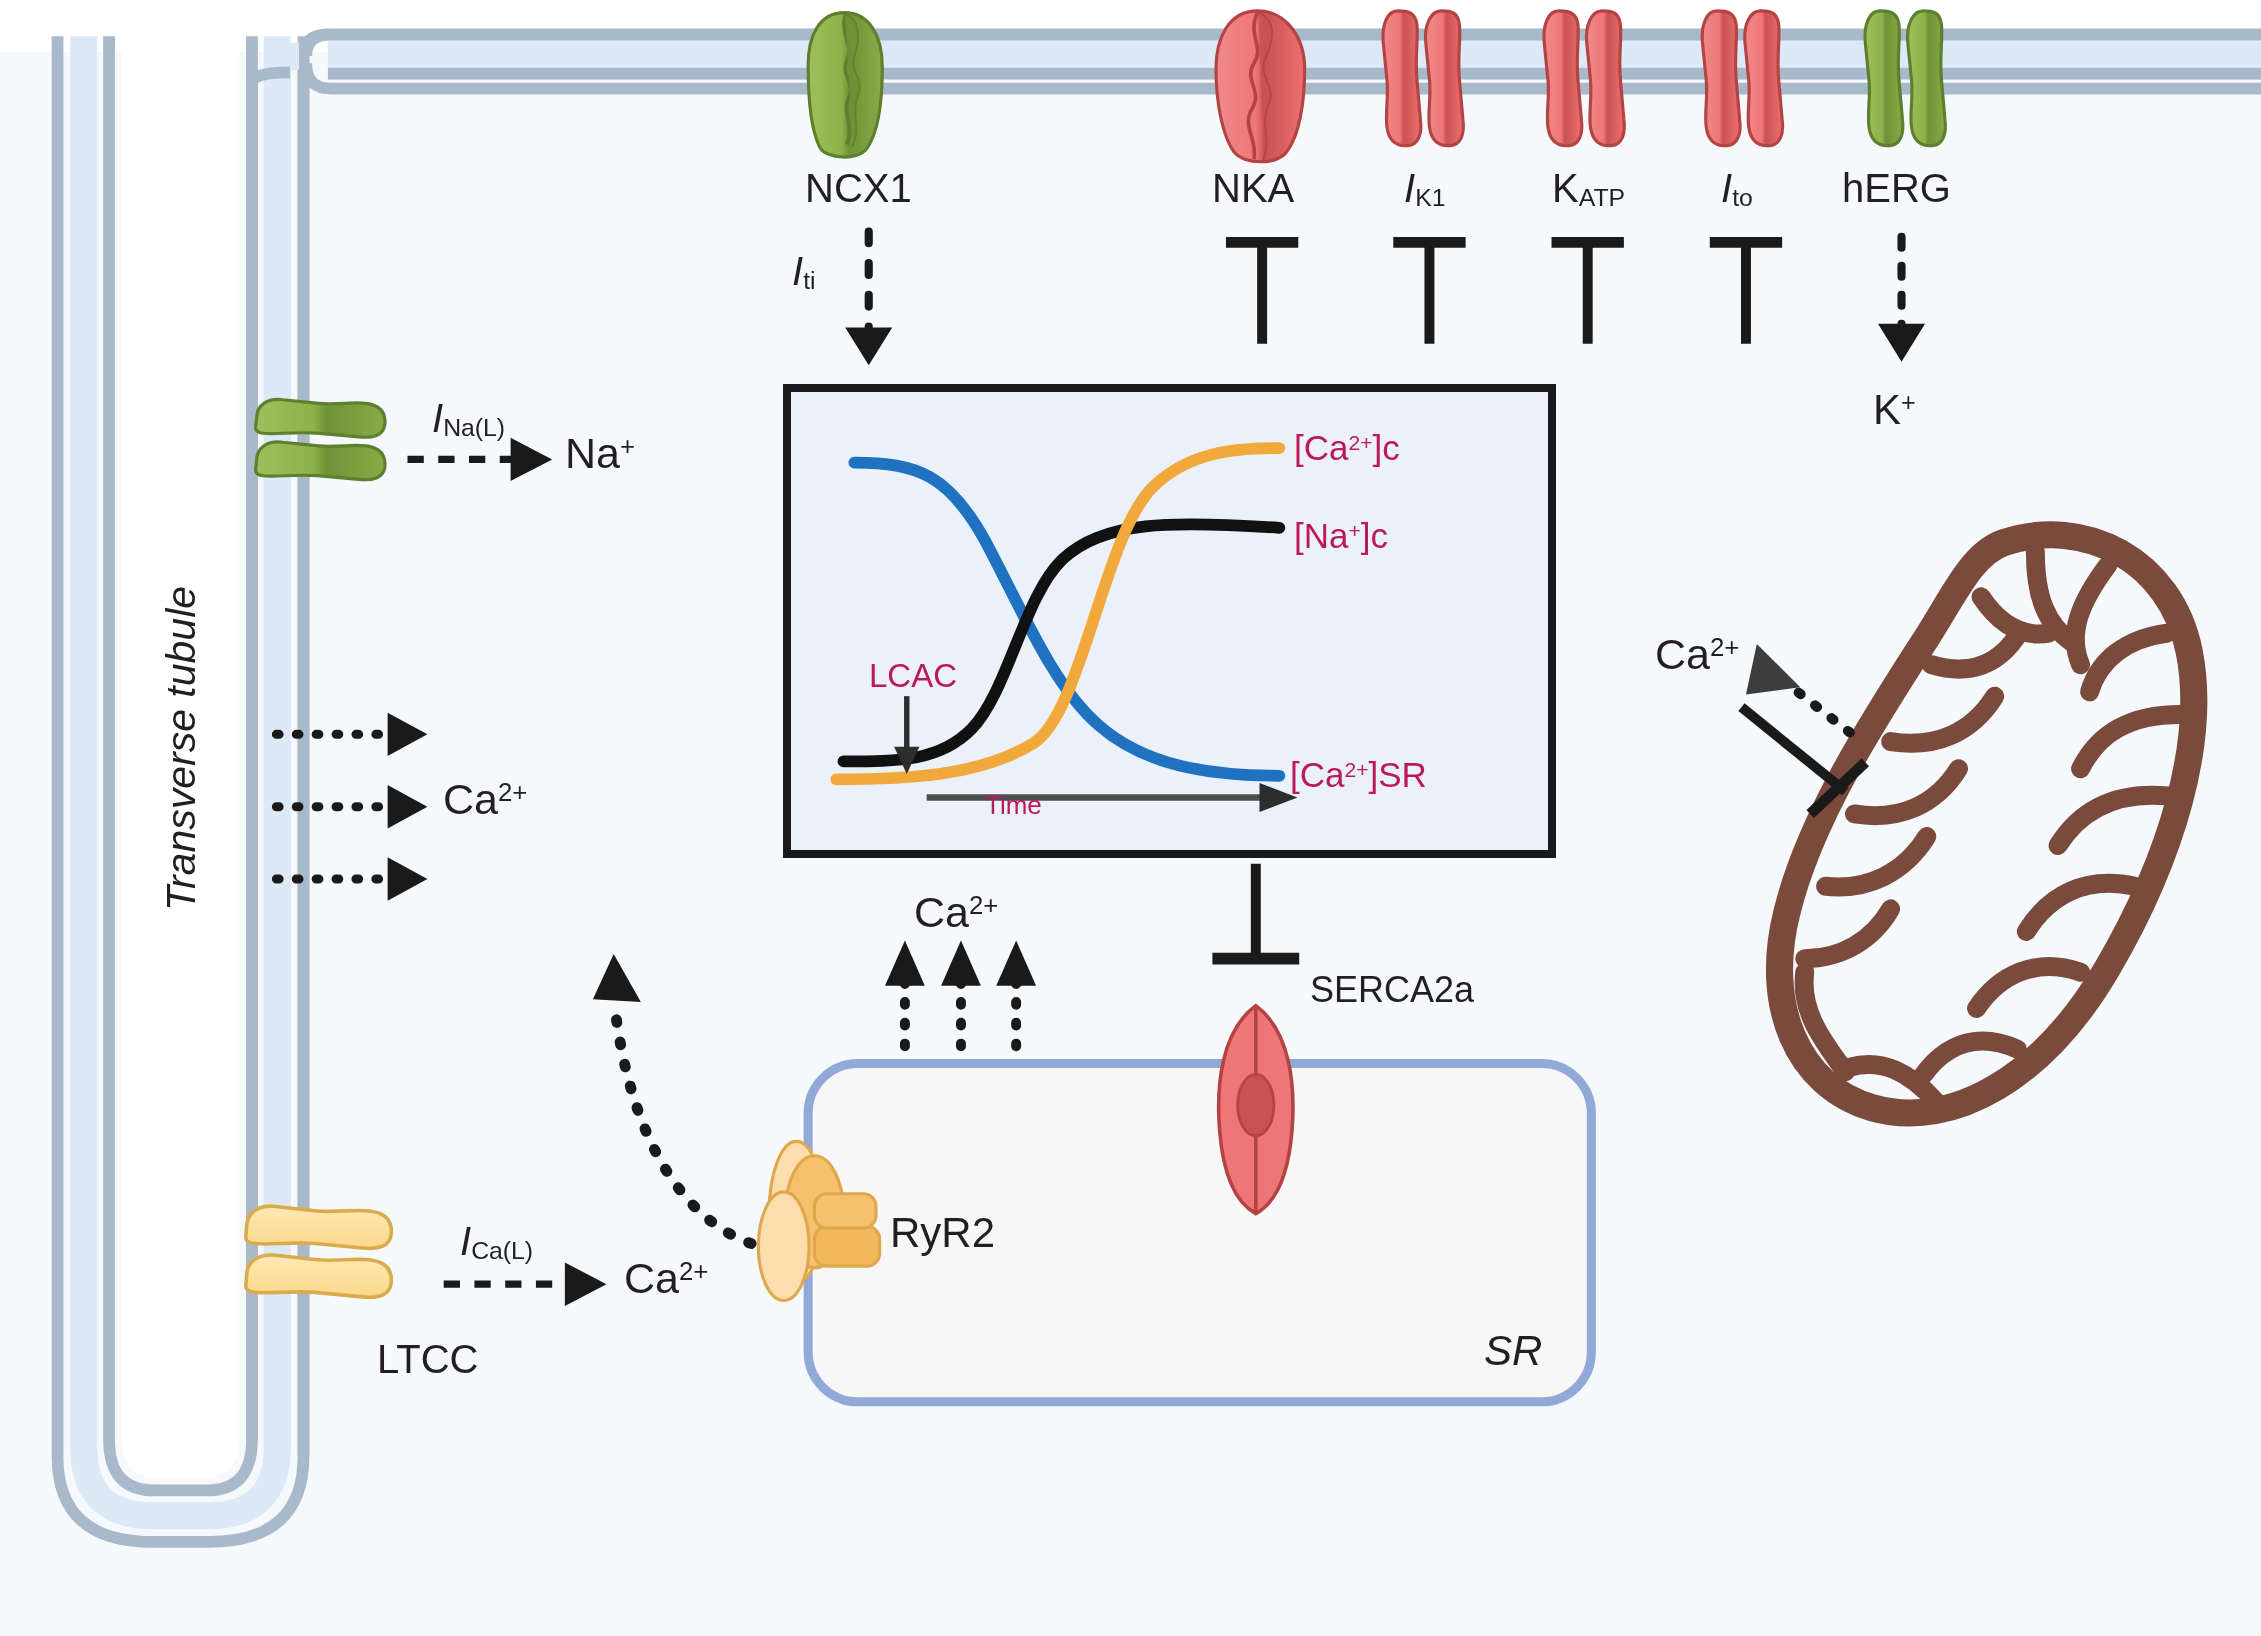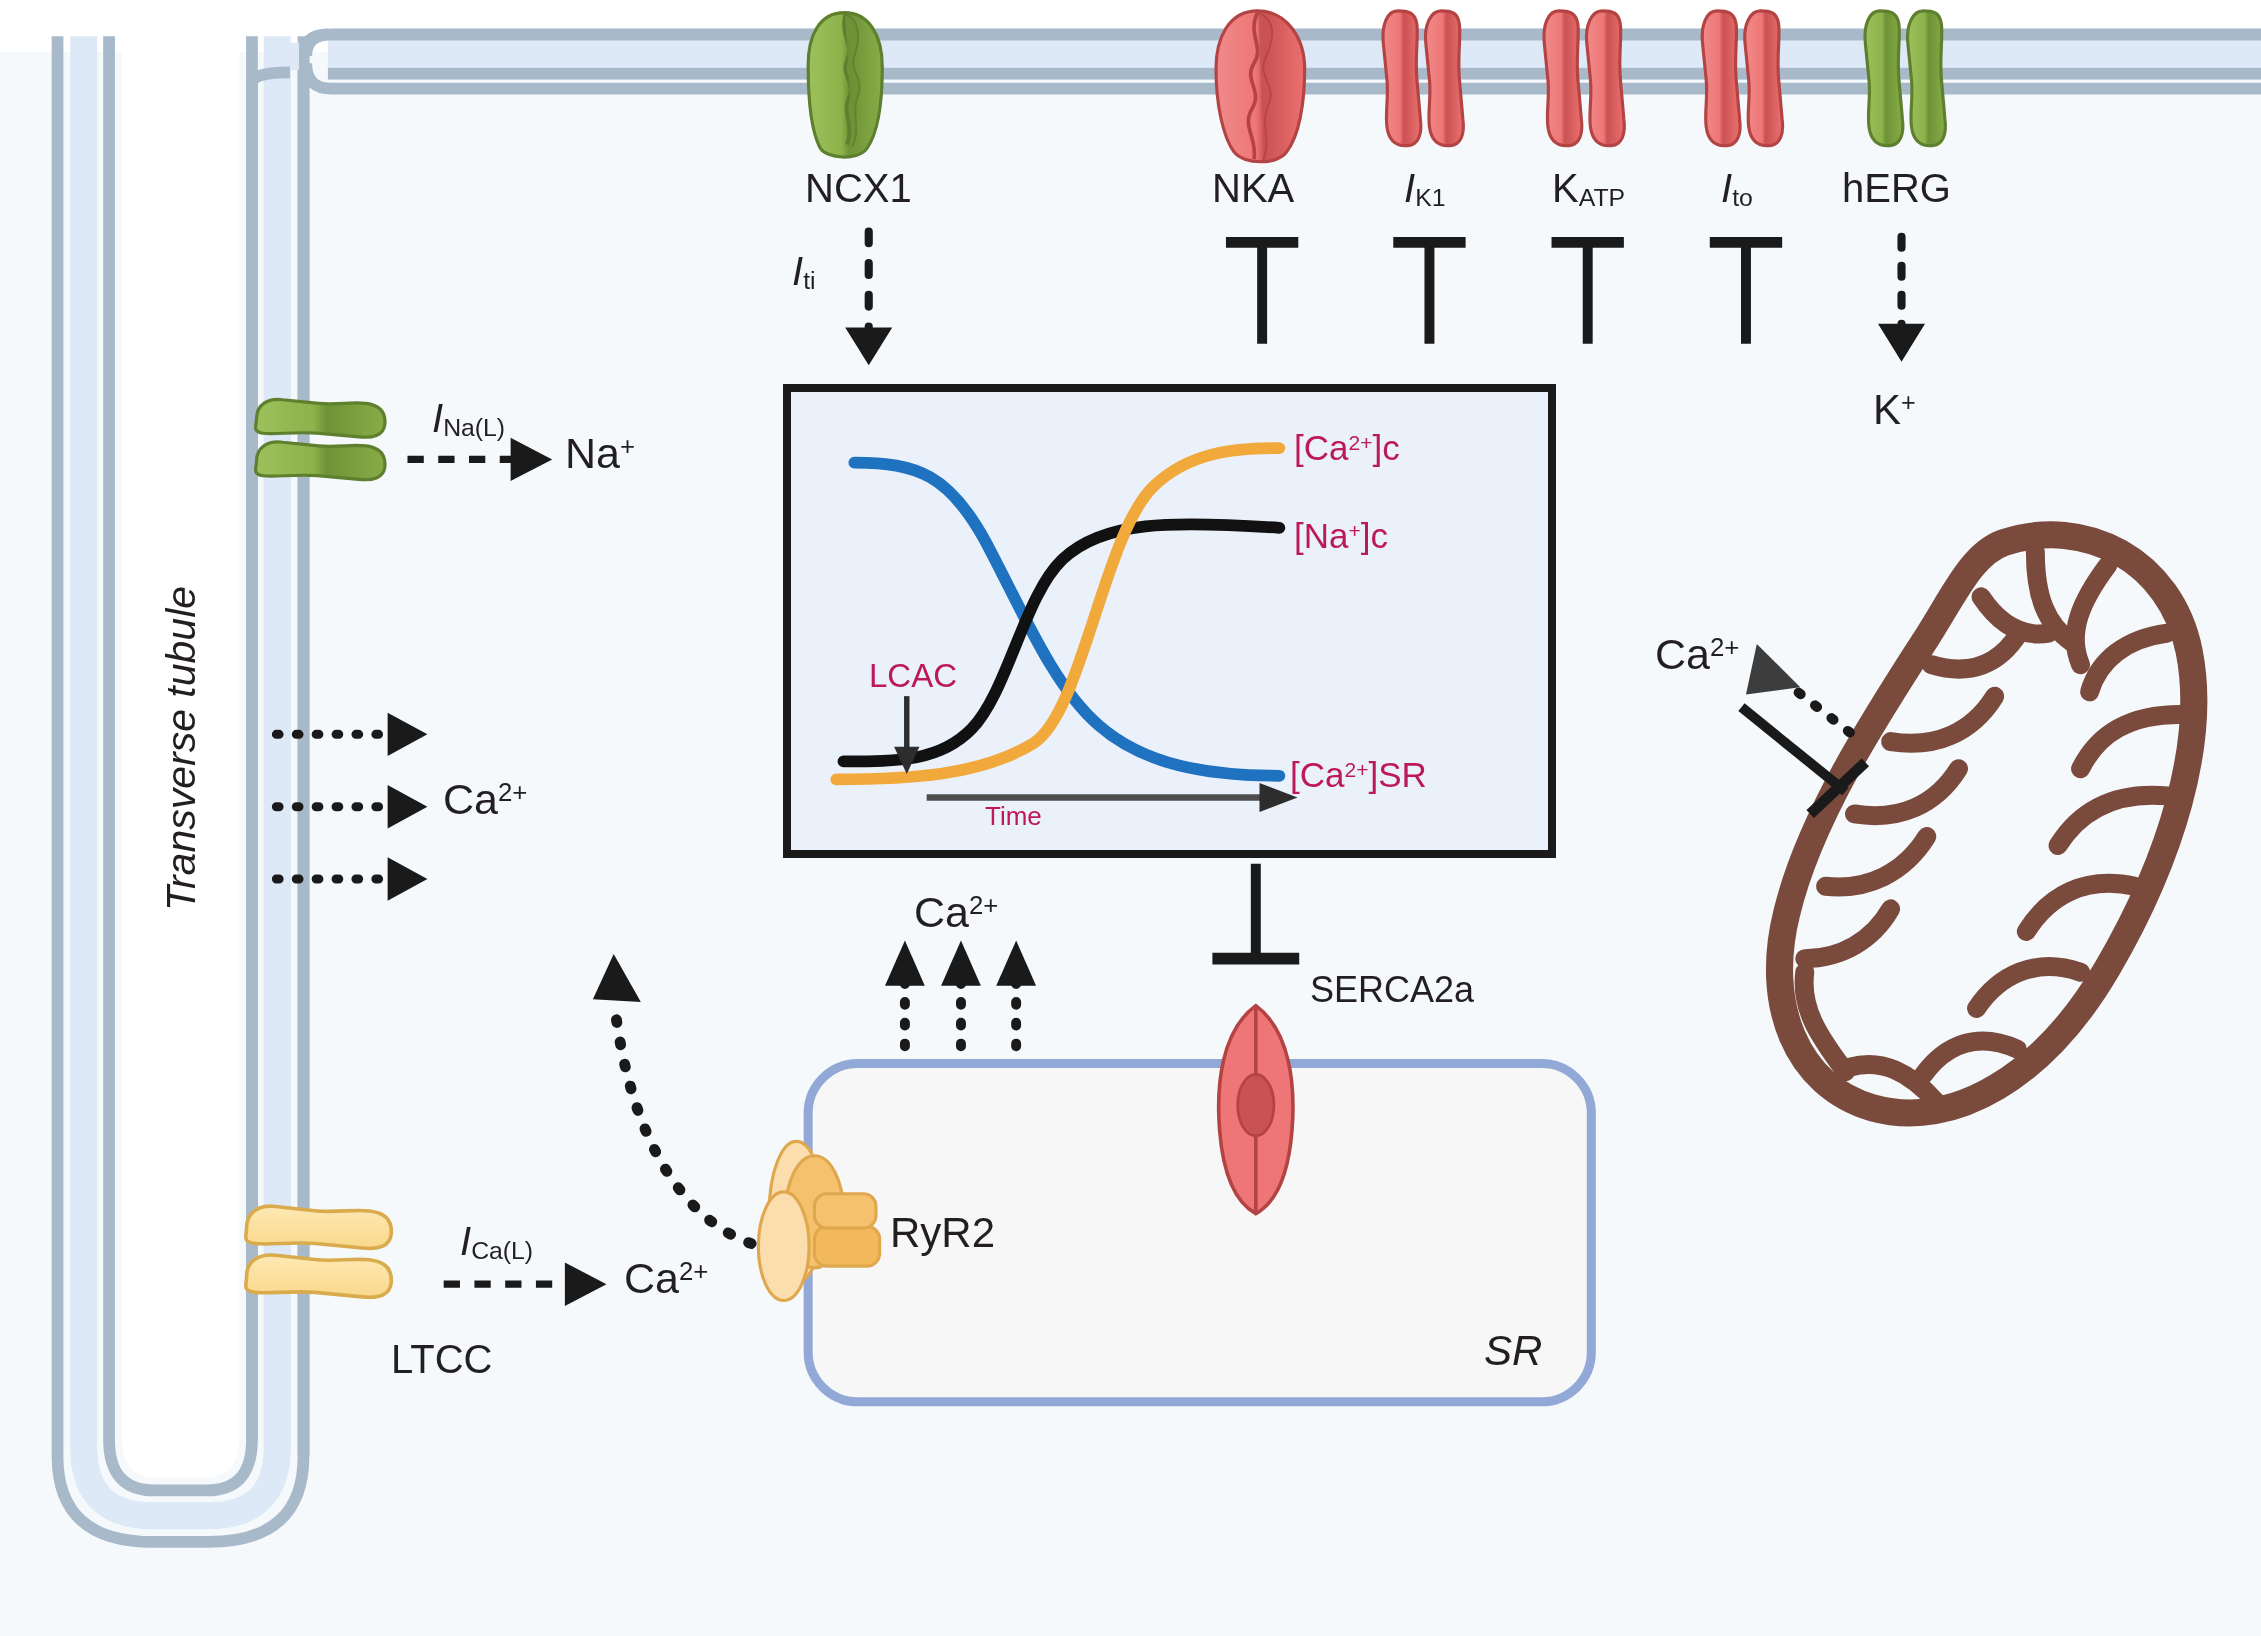--- a/index.html
+++ b/index.html
@@ -261,21 +261,21 @@
       </g>
 
       <g>
         <line x1="128" y1="336" x2="128" y2="400" stroke="#2d2d2d" stroke-width="6"></line>
         <path d="M 114 392 L 142 392 L 128 422 Z" fill="#2d2d2d"></path>
       </g>
     </svg>
 
     <span class="chart-lbl" style="left:78px;top:265px;font-size:33px;">LCAC</span>
 
-    <span class="chart-lbl" style="left:194px;top:409px;font-size:26px;">Time</span>
+    <span class="chart-lbl" style="left:194px;top:398px;font-size:26px;">Time</span>
 
     <span class="chart-lbl" style="left:503px;top:36px;font-size:35px;">
       <span>[Ca</span><sup>2+</sup><span>]c</span>
     </span>
 
     <span class="chart-lbl" style="left:503px;top:124px;font-size:35px;">
       <span>[Na</span><sup>+</sup><span>]c</span>
     </span>
 
     <span class="chart-lbl" style="left:499px;top:363px;font-size:35px;">
@@ -324,21 +324,21 @@
   </div>
 
   <div class="lbl" style="left:460px;top:1221px;font-size:40px;">
     <span class="ital">I</span><sub>Ca(L)</sub>
   </div>
 
   <div class="lbl" style="left:624px;top:1257px;font-size:43px;">
     <span>Ca</span><sup>2+</sup>
   </div>
 
-  <div class="lbl" style="left:391px;top:1339px;font-size:40px;">LTCC</div>
+  <div class="lbl" style="left:377px;top:1339px;font-size:40px;">LTCC</div>
 
   <div class="lbl" style="left:914px;top:891px;font-size:43px;">
     <span>Ca</span><sup>2+</sup>
   </div>
 
   <div class="lbl" style="left:882px;top:1212px;font-size:42px;margin-left:8px;">RyR2</div>
 
   <div class="lbl" style="left:1310px;top:972px;font-size:36px;">SERCA2a</div>
 
   <div class="lbl ital" style="left:1484px;top:1330px;font-size:42px;">SR</div>

